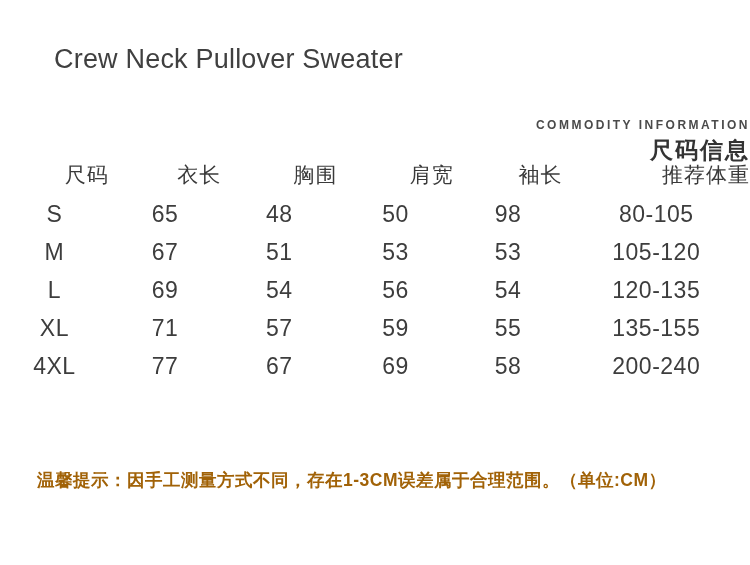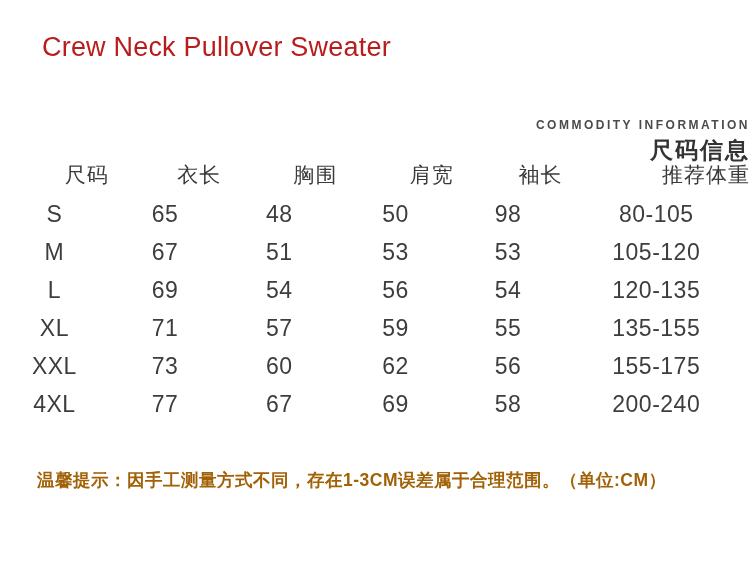--- a/index.html
+++ b/index.html
@@ -9,23 +9,23 @@
     font-family:"Liberation Sans", sans-serif;
     position:relative;
     overflow:hidden;
     color:#333;
   }
   .product-title{
     position:absolute;
     left:38px;top:28px;
     font-size:27px;
     font-weight:400;
-    color:#b91c1c;
+    color:#404040;
     letter-spacing:0.2px;
-    margin:4px;
+    margin:16px;
   }
   .section-head{
     position:absolute;
     top:118px;left:0;width:100%;
     text-align:right;
   }
   .eyebrow{
     font-size:12px;
     font-weight:600;
     letter-spacing:2.5px;
@@ -132,28 +132,20 @@
         </tr>
         <tr>
           <td>XL</td>
           <td>71</td>
           <td>57</td>
           <td>59</td>
           <td>55</td>
           <td>135-155</td>
         </tr>
         <tr>
-          <td>XXL</td>
-          <td>73</td>
-          <td>60</td>
-          <td>62</td>
-          <td>56</td>
-          <td>155-175</td>
-        </tr>
-        <tr>
           <td>4XL</td>
           <td>77</td>
           <td>67</td>
           <td>69</td>
           <td>58</td>
           <td>200-240</td>
         </tr>
       </tbody>
   </table>
 

